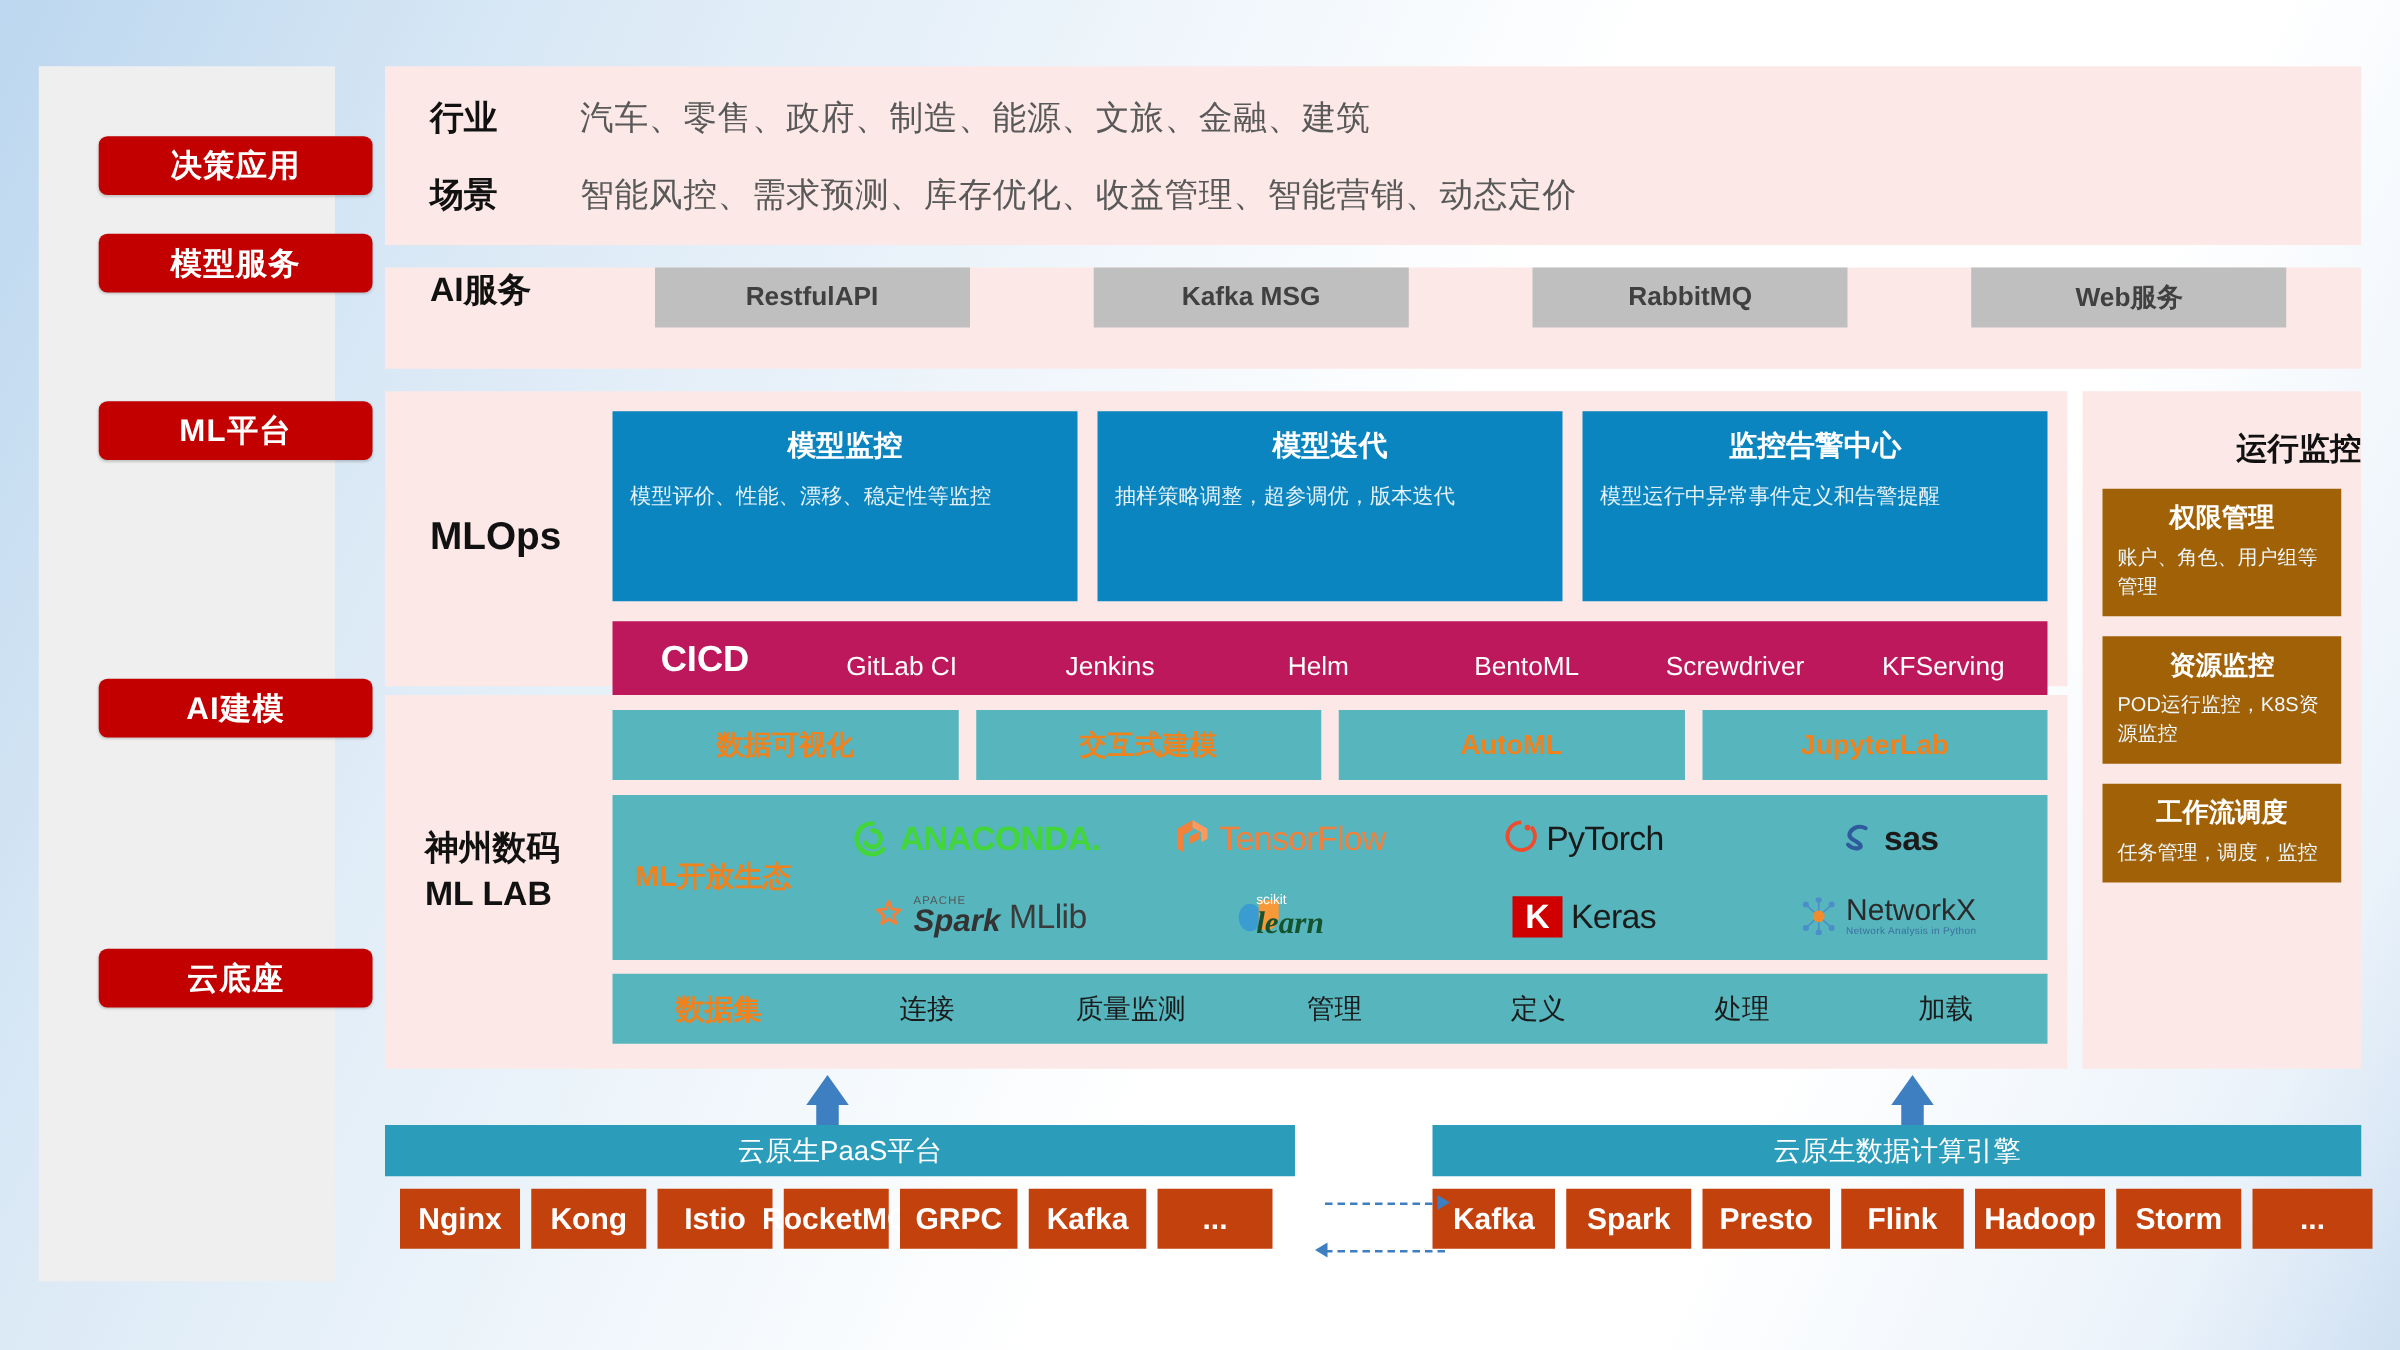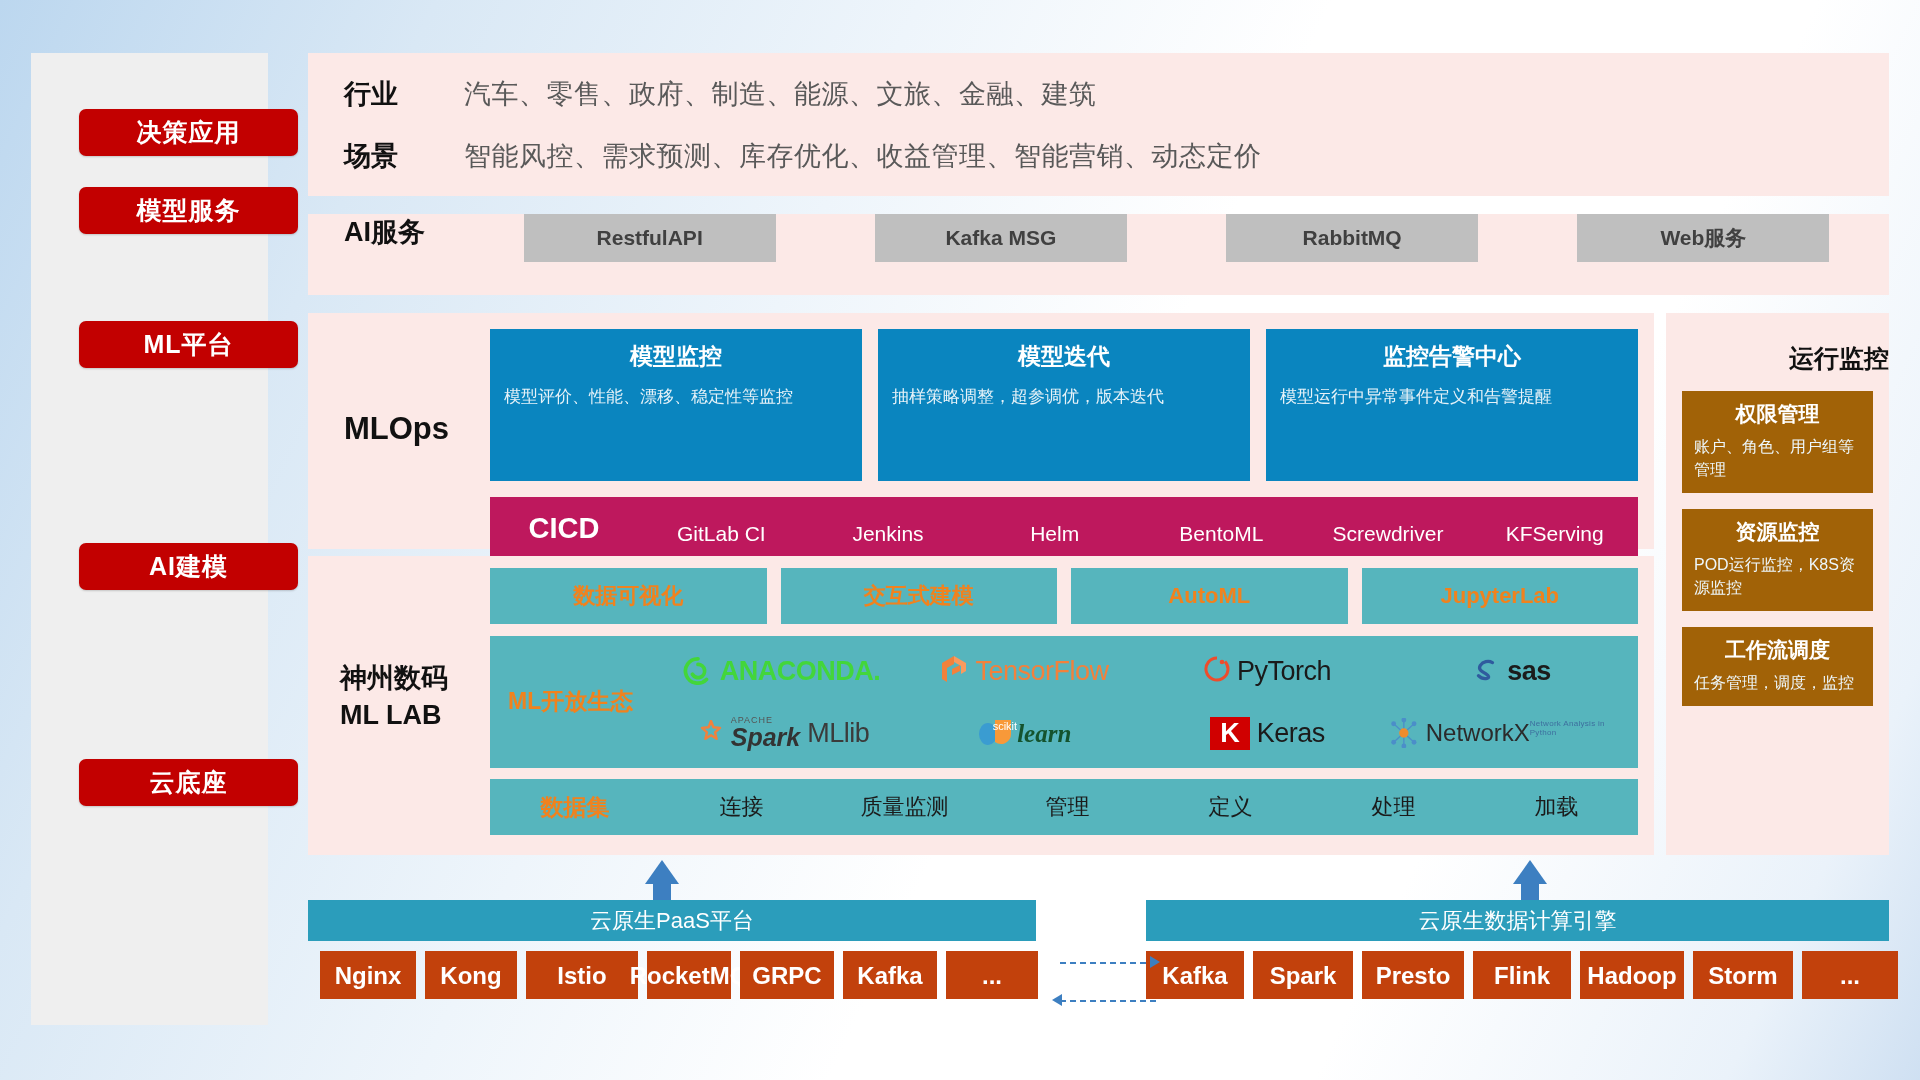--- a/index.html
+++ b/index.html
@@ -270,21 +270,21 @@
               <span style="font-size:25px;color:#333;font-weight:bold;font-style:italic">Spark</span>
             </span>
             <span class="logo-txt" style="color:#3b3b3b">MLlib</span>
           </div>
 
           <div class="logo">
             <svg width="34" height="38" viewBox="0 0 34 38">
               <ellipse cx="10" cy="20" rx="9" ry="11" fill="#3a9cd1"></ellipse>
               <path d="M17 6 h16 v14 a10 10 0 0 1-16 8z" fill="#f89939"></path>
             </svg>
-            <span style="display:flex;flex-direction:row;line-height:1;margin-left:-26px;z-index:2">
+            <span style="display:flex;flex-direction:column;line-height:1;margin-left:-26px;z-index:2">
               <span style="font-size:11px;color:#fff">scikit</span>
               <span style="font-size:25px;color:#14532d;font-style:italic;font-weight:bold;font-family:'Liberation Serif',serif">learn</span>
             </span>
           </div>
 
           <div class="logo">
             <span style="background:#d00000;color:#fff;font-size:27px;font-weight:bold;padding:3px 10px;line-height:1">K</span>
             <span class="logo-txt" style="color:#1b1b1b">Keras</span>
           </div>
 
@@ -301,21 +301,21 @@
               <circle cx="16" cy="16" r="5" fill="#f08c2e"></circle>
               <g fill="#4b8ec9">
                 <circle cx="5" cy="6" r="2.6"></circle>
                   <circle cx="27" cy="6" r="2.6"></circle>
                 <circle cx="5" cy="26" r="2.6"></circle>
                   <circle cx="27" cy="26" r="2.6"></circle>
                 <circle cx="16" cy="2" r="2.6"></circle>
                   <circle cx="16" cy="30" r="2.6"></circle>
               </g>
             </svg>
-            <span style="display:flex;flex-direction:row;line-height:1.05">
+            <span style="display:flex;flex-direction:column;line-height:1.05">
               <span style="font-size:24px;color:#2b2b2b">NetworkX</span>
               <span style="font-size:8px;color:#3d6f9e;letter-spacing:.3px">Network Analysis in Python</span>
             </span>
           </div>
 
         </div>
       </div>
 
       <div class="lab-data">
         <div class="lead">数据集</div>
@@ -351,21 +351,21 @@
   <div class="arrow-stem" style="left:653px; top:883px"></div>
   <div class="arrow-up" style="left:1513px; top:860px"></div>
   <div class="arrow-stem" style="left:1521px; top:883px"></div>
 
   <div class="paas-bar paas-left">云原生PaaS平台</div>
   <div class="paas-bar paas-right">云原生数据计算引擎</div>
 
   <div class="tagrow tagrow-left">
     <div class="tag" style="width:96px">Nginx</div>
     <div class="tag" style="width:92px">Kong</div>
-    <div class="tag" style="width:112px">Istio</div>
+    <div class="tag" style="width:92px">Istio</div>
     <div class="tag" style="width:84px">RocketMQ</div>
     <div class="tag" style="width:94px">GRPC</div>
     <div class="tag" style="width:94px">Kafka</div>
     <div class="tag" style="width:92px">...</div>
   </div>
 
   <div class="tagrow tagrow-right">
     <div class="tag" style="width:98px">Kafka</div>
     <div class="tag" style="width:100px">Spark</div>
     <div class="tag" style="width:102px">Presto</div>

